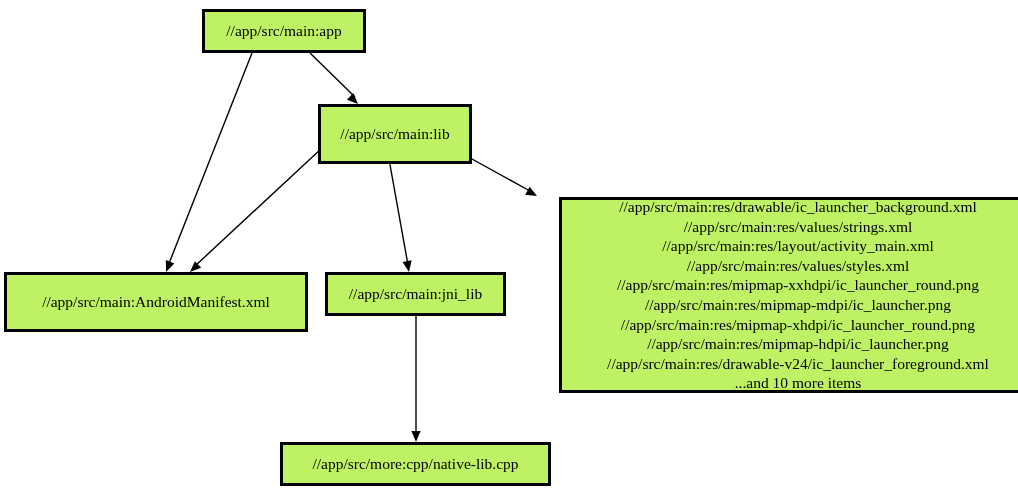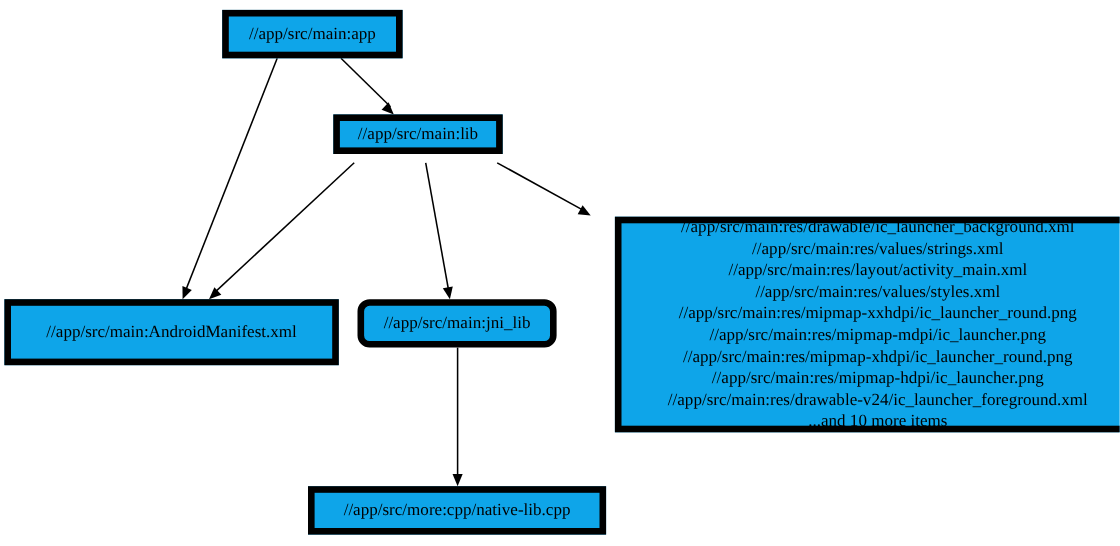--- a/index.html
+++ b/index.html
@@ -20,22 +20,22 @@
     position: absolute;
     left: 0;
     top: 0;
     width: 1018px;
     height: 496px;
     pointer-events: none;
   }
   .graph-node {
     position: absolute;
     box-sizing: border-box;
-    border: 6px solid #be185d;
-    background: #0ea5e9;
+    border: 3px solid #be185d;
+    background: #bef264;
     display: flex;
     align-items: center;
     justify-content: center;
     text-align: center;
     color: #000000;
     font-size: 15.5px;
     line-height: 19.6px;
     white-space: pre-line;
     letter-spacing: 0px;
   }
@@ -80,29 +80,29 @@
       <g>
         <path d="M 416,316 L 416,435" stroke="#000000" stroke-width="1.4" fill="none"></path>
         <polygon points="0,0 -11,-4.6 -11,4.6" fill="#000000" transform="translate(416,442) rotate(90)"></polygon>
       </g>
     </svg>
 
   <div class="graph-node" id="node-app" style="left: 202px; top: 9px; width: 164px; height: 44px; border-color: rgb(0, 0, 0); color: rgb(0, 0, 0);">
     <span class="node-label">//app/src/main:app</span>
   </div>
 
-  <div class="graph-node" id="node-lib" style="left: 303px; top: 104px; width: 154px; height: 36px; border-color: rgb(0, 0, 0); color: rgb(0, 0, 0);">
+  <div class="graph-node" id="node-lib" style="left: 318px; top: 104px; width: 154px; height: 60px; border-color: rgb(0, 0, 0); color: rgb(0, 0, 0);">
     <span class="node-label">//app/src/main:lib</span>
   </div>
 
   <div class="graph-node" id="node-manifest" style="left: 4px; top: 272px; width: 304px; height: 60px; border-color: rgb(0, 0, 0); color: rgb(0, 0, 0);">
     <span class="node-label">//app/src/main:AndroidManifest.xml</span>
   </div>
 
-  <div class="graph-node" id="node-jni_lib" style="left: 325px; top: 272px; width: 181px; height: 44px; border-color: rgb(0, 0, 0); color: rgb(0, 0, 0); border-radius: 11px;">
+  <div class="graph-node" id="node-jni_lib" style="left: 325px; top: 272px; width: 181px; height: 44px; border-color: rgb(0, 0, 0); color: rgb(0, 0, 0);">
     <span class="node-label">//app/src/main:jni_lib</span>
   </div>
 
   <div class="graph-node multiline" id="node-resources" style="left: 530px; top: 197px; width: 478px; height: 196px; border-color: rgb(0, 0, 0); color: rgb(0, 0, 0);">
     <span class="node-label">//app/src/main:res/drawable/ic_launcher_background.xml
 //app/src/main:res/values/strings.xml
 //app/src/main:res/layout/activity_main.xml
 //app/src/main:res/values/styles.xml
 //app/src/main:res/mipmap-xxhdpi/ic_launcher_round.png
 //app/src/main:res/mipmap-mdpi/ic_launcher.png

